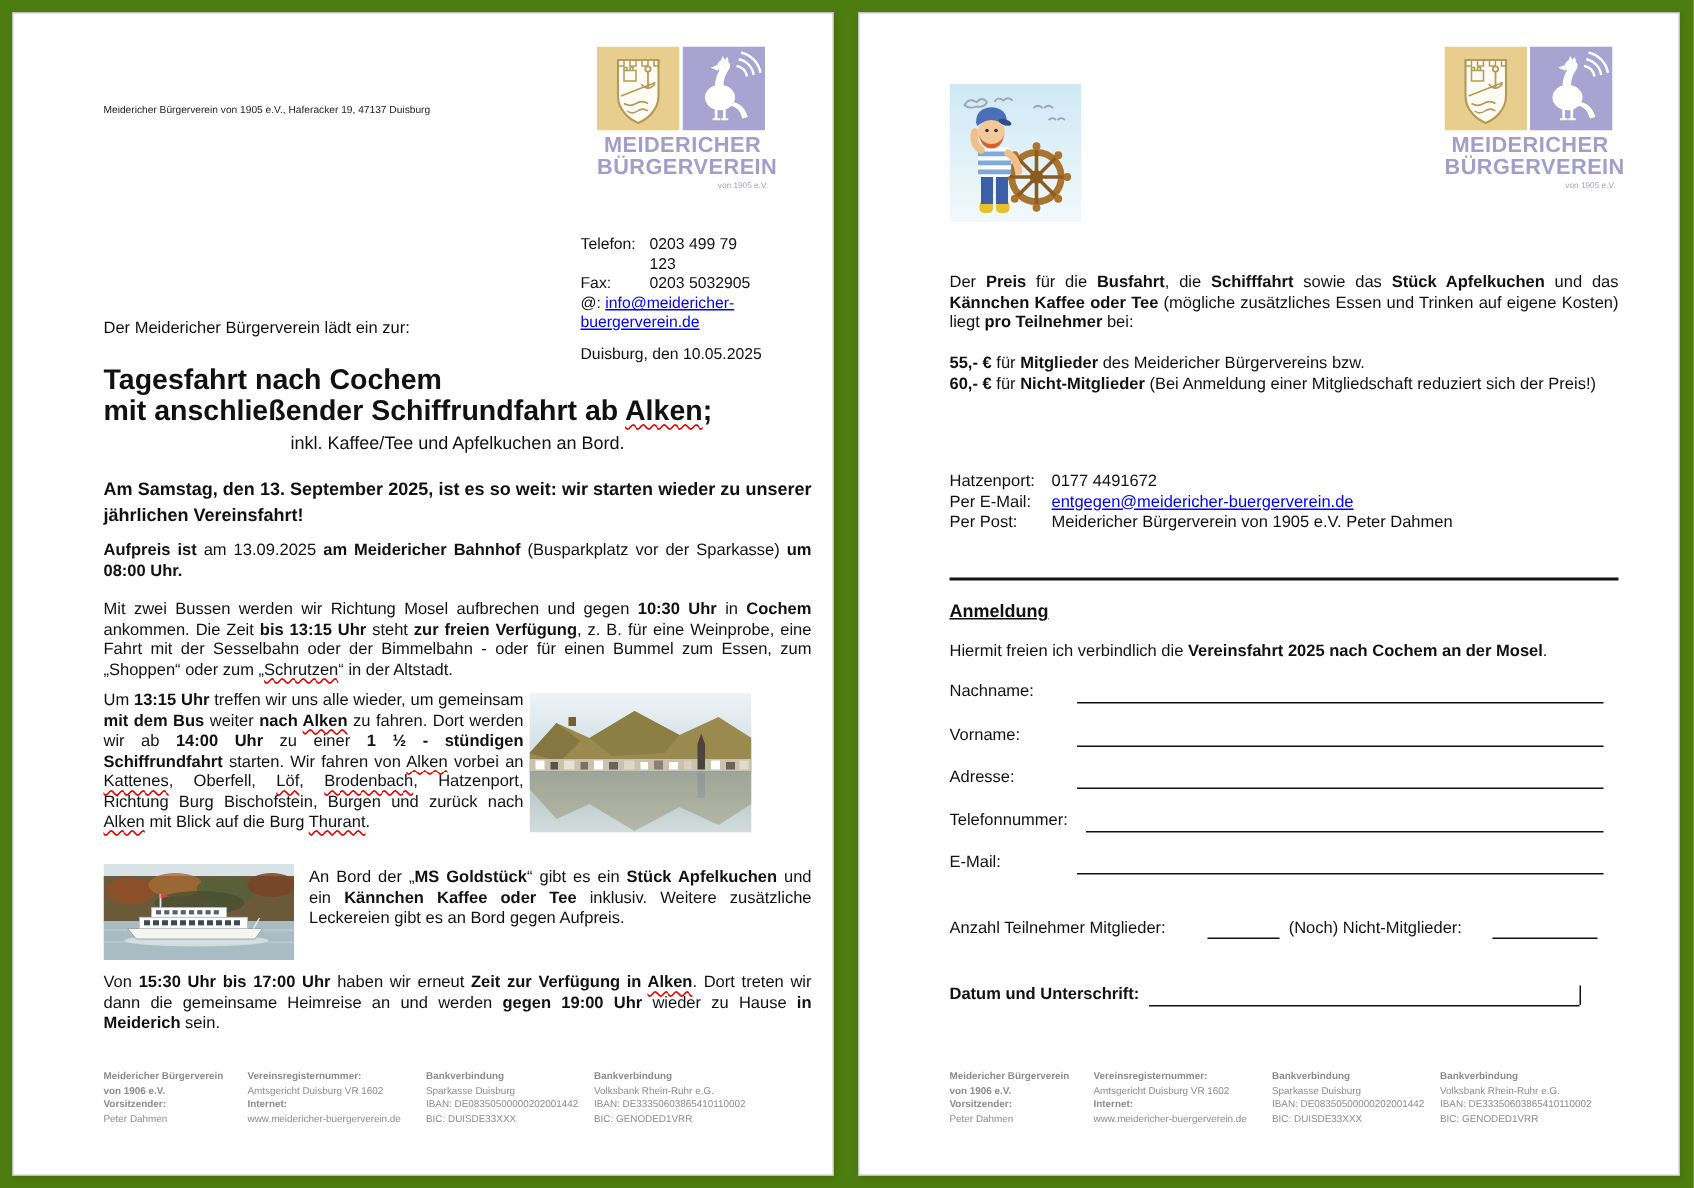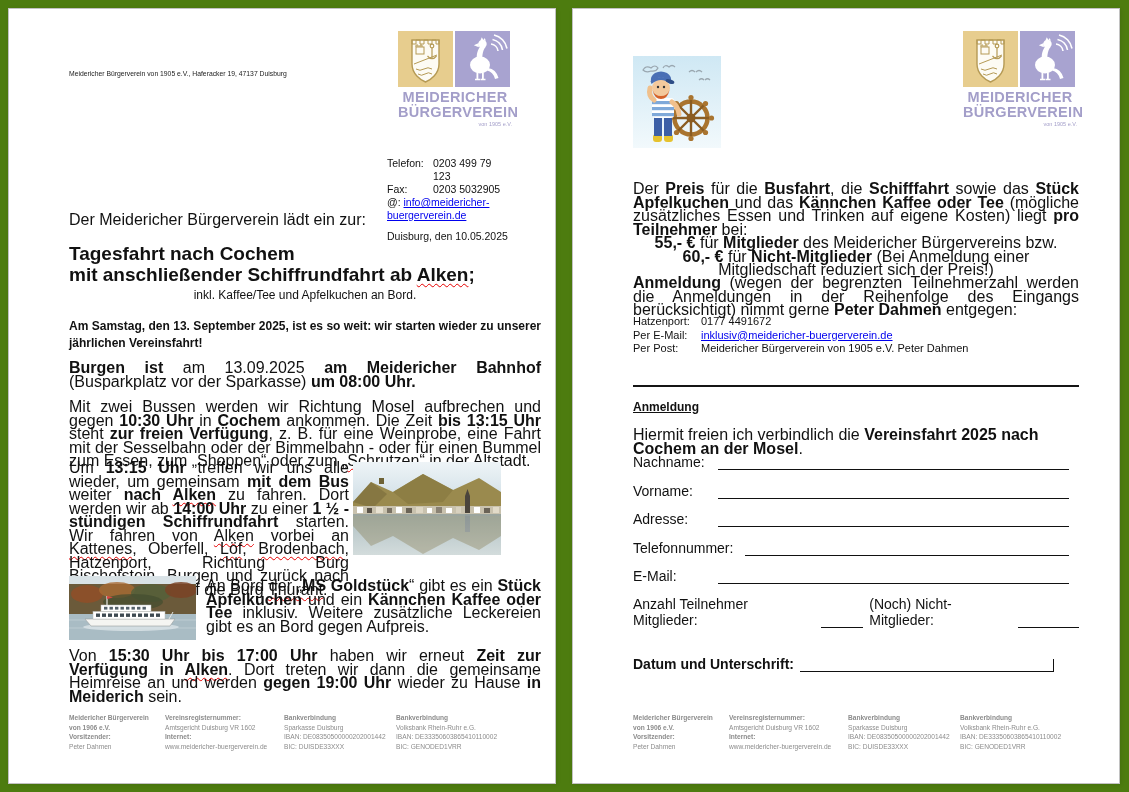--- a/index.html
+++ b/index.html
@@ -5,21 +5,21 @@
   html,body{margin:0;padding:0;}
   body{font-family:"Liberation Sans","DejaVu Sans",sans-serif;background:#e9e9e9;}
   .canvas{position:relative;width:1124px;height:792px;background:#4d7c0f;overflow:hidden;padding-left:18px;}
   .page{position:absolute;top:8px;width:548px;height:776px;background:#fff;border:1px solid #c2c2c2;box-shadow:1px 1px 4px rgba(0,0,0,.10);box-sizing:border-box;}
   #page1{left:8px;}
   #page2{left:572px;}
   .abs{position:absolute;}
   .b{font-weight:bold;}
   .sq{text-decoration-line:underline;text-decoration-style:wavy;text-decoration-color:#e60000;text-decoration-thickness:1px;text-underline-offset:2px;}
   .lnk{color:#0000ee;text-decoration:underline;cursor:pointer;}
-  .body-txt{font-size:16px;line-height:13.5px;color:#111;text-align:justify;}
+  .body-txt{font-size:11px;line-height:13.5px;color:#111;text-align:justify;}
   .sender{font-size:6.8px;color:#222;white-space:nowrap;}
   
   .logo{width:114px;}
   .logo-squares{display:flex;gap:2px;}
   .logo-box{width:55px;height:56px;}
   .logo-line{font-weight:bold;font-size:14.5px;line-height:15px;color:#a39ec9;letter-spacing:.3px;text-align:center;}
   .logo-sub{font-size:5.5px;color:#a39ec9;text-align:right;margin-top:1px;}
   
   .contact{font-size:10.5px;line-height:13px;color:#111;width:122px;}
   .c-row{display:grid;grid-template-columns:46px auto;}
@@ -30,21 +30,21 @@
   .lead{font-size:12px;line-height:17px;font-weight:bold;color:#111;text-align:justify;}
   
   .photo{display:block;}
   
   .footer{display:grid;grid-template-columns:96px 119px 112px auto;font-size:6.6px;line-height:9.5px;color:#8c8c8c;}
   .footer .fb{font-weight:bold;}
   
   .contact2{display:grid;grid-template-columns:68px auto;font-size:11px;line-height:13.5px;color:#111;}
   .rule{border-top:2px solid #151515;height:0;}
   .h-anm{font-size:12px;font-weight:bold;text-decoration:underline;color:#111;}
-  .form-row{display:flex;align-items:flex-end;font-size:14px;color:#111;height:15px;}
+  .form-row{display:flex;align-items:flex-start;font-size:11px;color:#111;height:15px;}
   .form-row .lbl{white-space:nowrap;min-width:73px;}
   .fill-line{flex:1;border-bottom:1px solid #111;height:13px;margin-left:12px;}
   .short-line{display:inline-block;border-bottom:1px solid #111;height:12px;}
   .sig-tick{width:0;border-right:1.4px solid #111;height:13px;}
 </style>
 </head>
 <body>
 
 <div class="canvas">
 
@@ -117,21 +117,21 @@
     <div class="abs body-txt" style="left:60px;top:204px;width:472px;">Der Meidericher Bürgerverein lädt ein zur:</div>
 
     <div class="abs title" style="left:60px;top:234px;width:472px;">
       <div>Tagesfahrt nach Cochem</div>
       <div><span>mit anschließender Schiffrundfahrt ab </span><span class="sq">Alken</span><span>;</span></div>
     </div>
     <div class="abs subtitle" style="left:60px;top:279px;width:472px;">inkl. Kaffee/Tee und Apfelkuchen an Bord.</div>
 
     <div class="abs lead" style="left:60px;top:309px;width:472px;">Am Samstag, den 13. September 2025, ist es so weit: wir starten wieder zu unserer jährlichen Vereinsfahrt!</div>
 
-    <div class="abs body-txt" style="left:60px;top:352px;width:472px;"><span class="b">Burgen ist</span><span> am 13.09.2025 </span><span class="b">am Meidericher Bahnhof</span><span> (Busparkplatz vor der Sparkasse) </span><span class="b">um 08:00 Uhr.</span></div>
+    <div class="abs body-txt" style="left:60px;top:352px;width:472px;"><span class="b">Aufpreis ist</span><span> am 13.09.2025 </span><span class="b">am Meidericher Bahnhof</span><span> (Busparkplatz vor der Sparkasse) </span><span class="b">um 08:00 Uhr.</span></div>
 
     <div class="abs body-txt" style="left:60px;top:391px;width:472px;"><span>Mit zwei Bussen werden wir Richtung Mosel aufbrechen und gegen </span><span class="b">10:30 Uhr</span><span> in </span><span class="b">Cochem</span><span> ankommen. Die Zeit </span><span class="b">bis 13:15 Uhr</span><span> steht </span><span class="b">zur freien Verfügung</span><span>, z. B. für eine Weinprobe, eine Fahrt mit der Sesselbahn oder der Bimmelbahn - oder für einen Bummel zum Essen, zum „Shoppen“ oder zum „</span><span class="sq">Schrutzen</span><span>“ in der Altstadt.</span></div>
 
     <div class="abs" style="left:344px;top:453px;">
       <svg class="photo" width="148" height="93" viewBox="0 0 148 93">
         <defs>
           <linearGradient id="sky1" x1="0" y1="0" x2="0" y2="1">
             <stop offset="0" stop-color="#eef4f7"></stop>
               <stop offset="1" stop-color="#c7d8e1"></stop>
           </linearGradient>
@@ -353,32 +353,31 @@
           </svg>
         </div>
       </div>
       <div class="logo-line" style="margin-top:3px;">MEIDERICHER</div>
       <div class="logo-line">BÜRGERVEREIN</div>
       <div class="logo-sub">von 1905 e.V.</div>
     </div>
 
     <div class="abs body-txt" style="left:60px;top:173px;width:446px;"><span>Der </span><span class="b">Preis</span><span> für die </span><span class="b">Busfahrt</span><span>, die </span><span class="b">Schifffahrt</span><span> sowie das </span><span class="b">Stück Apfelkuchen</span><span> und das </span><span class="b">Kännchen Kaffee oder Tee</span><span> (mögliche zusätzliches Essen und Trinken auf eigene Kosten) liegt </span><span class="b">pro Teilnehmer</span><span> bei:</span></div>
 
-    <div class="abs body-txt" style="left:60px;top:227px;width:446px;text-align:center;">
+    <div class="abs body-txt" style="left:60px;top:227px;width:446px;text-align:left;">
       <div><span class="b">55,- €</span><span> für </span><span class="b">Mitglieder</span><span> des Meidericher Bürgervereins bzw.</span></div>
       <div><span class="b">60,- €</span><span> für </span><span class="b">Nicht-Mitglieder</span><span> (Bei Anmeldung einer Mitgliedschaft reduziert sich der Preis!)</span></div>
     </div>
 
-    <div class="abs body-txt" style="left:60px;top:267px;width:446px;"><span class="b">Anmeldung</span><span> (wegen der begrenzten Teilnehmerzahl werden die Anmeldungen in der Reihenfolge des Eingangs berücksichtigt) nimmt gerne </span><span class="b">Peter Dahmen</span><span> entgegen:</span></div>
 
     <div class="abs contact2" style="left:60px;top:306px;width:446px;">
       <span>Hatzenport:</span>
       <span>0177 4491672</span>
       <span>Per E-Mail:</span>
-      <span><a class="lnk">inklusiv@meidericher-buergerverein.de</a></span>
+      <span><a class="lnk">entgegen@meidericher-buergerverein.de</a></span>
       <span>Per Post:</span>
       <span>
         <span style="display:block;">Meidericher Bürgerverein von 1905 e.V. Peter Dahmen</span>
       </span>
     </div>
 
     <div class="abs rule" style="left:60px;top:376px;width:446px;"></div>
 
     <div class="abs h-anm" style="left:60px;top:391px;">Anmeldung</div>
 

